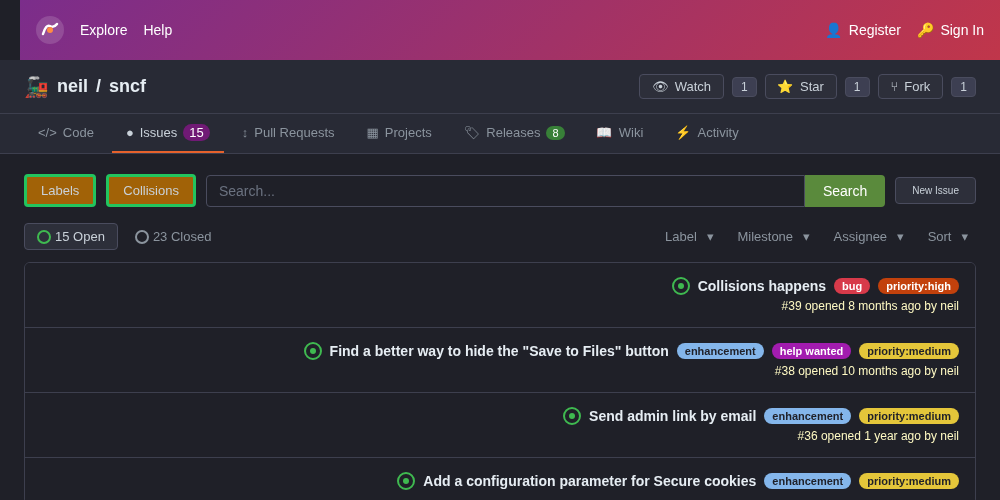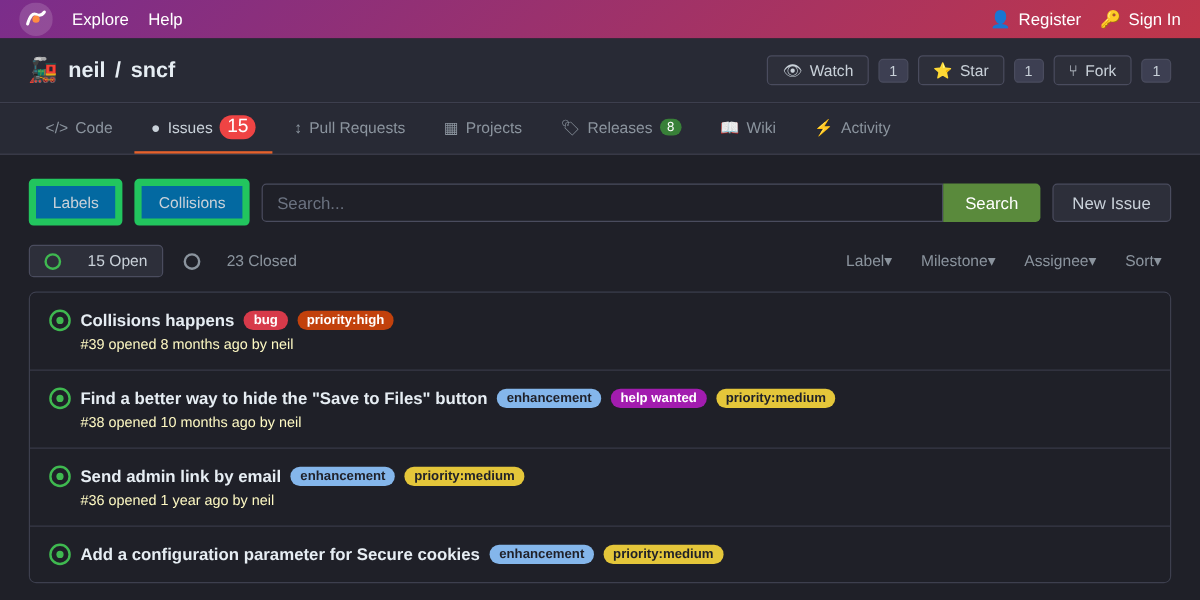--- a/index.html
+++ b/index.html
@@ -1,21 +1,21 @@
 <!DOCTYPE html>
 <html><head>
   <meta charset="utf-8">
   <style>
     * { box-sizing: border-box; margin: 0; padding: 0; }
     body { font-family: -apple-system, BlinkMacSystemFont, 'Segoe UI', sans-serif; background: #1f2028; color: #c9d1d9; font-size: 14px; }
 
     
     .topnav {
       background: linear-gradient(135deg, #7b2d8b 0%, #c0364a 100%);
-      display: flex; align-items: center; padding: 0 16px; height: 32px;
+      display: flex; align-items: center; padding: 0 16px; height: 60px; margin-left: 20px;
     }
     .topnav-logo { width: 28px; height: 28px; margin-right: 16px; }
     .topnav-logo svg { width: 100%; height: 100%; }
     .topnav-link { color: #fff; text-decoration: none; margin-right: 16px; font-size: 14px; }
     .topnav-right { margin-left: auto; display: flex; align-items: center; gap: 16px; }
     .topnav-btn { color: #fff; background: none; border: none; cursor: pointer; font-size: 14px; display: flex; align-items: center; gap: 6px; }
 
     
     .repo-header {
       background: #282a35; border-bottom: 1px solid #3d3f4e; padding: 14px 24px;
@@ -39,76 +39,76 @@
       background: #282a35; border-bottom: 1px solid #3d3f4e;
       padding: 0 24px; display: flex; align-items: center; gap: 4px;
     }
     .tab {
       padding: 10px 14px; color: #8b949e; text-decoration: none; font-size: 13px;
       border-bottom: 2px solid transparent; display: flex; align-items: center; gap: 6px;
       cursor: pointer; background: none; border-top: none; border-left: none; border-right: none;
     }
     .tab.active { color: #c9d1d9; border-bottom: 2px solid #e6622c; }
     .tab-badge {
-      background: #ef4444; color: #fff; border-radius: 10px;
-      padding: 1px 6px; font-size: 16px;
+      background: #701a75; color: #fff; border-radius: 10px;
+      padding: 1px 6px; font-size: 13px;
     }
     .tab-badge-green {
       background: #388038; color: #fff; border-radius: 10px;
       padding: 1px 6px; font-size: 11px;
     }
 
     
     .content { padding: 20px 24px; }
 
     
     .filter-bar { display: flex; align-items: center; gap: 10px; margin-bottom: 16px; }
     .filter-btn {
-      background: #0369a1; border: 6px solid #22c55e; color: #c9d1d9;
+      background: #a16207; border: 3px solid #22c55e; color: #c9d1d9;
       padding: 6px 14px; border-radius: 4px; cursor: pointer; font-size: 13px;
     }
     .search-container { flex: 1; display: flex; gap: 0; }
     .search-input {
       flex: 1; background: #1f2028; border: 1px solid #4a4c5e; color: #c9d1d9;
       padding: 7px 12px; border-radius: 4px 0 0 4px; font-size: 14px; outline: none;
     }
     .search-input::placeholder { color: #6b7280; }
     .search-btn {
       background: #5a8a3c; border: none; color: #fff;
       padding: 7px 18px; border-radius: 0 4px 4px 0; cursor: pointer; font-size: 14px;
     }
     .new-issue-btn {
       background: #2d2f3a; border: 1px solid #4a4c5e; color: #c9d1d9;
-      padding: 7px 16px; border-radius: 4px; cursor: pointer; font-size: 14px;
+      padding: 7px 16px; border-radius: 4px; cursor: pointer; font-size: 10px;
       white-space: nowrap;
     }
 
     
     .status-bar { display: flex; align-items: center; justify-content: space-between; margin-bottom: 12px; }
     .status-toggles { display: flex; gap: 4px; }
     .status-btn {
       background: none; border: 1px solid transparent; color: #8b949e;
       padding: 5px 12px; border-radius: 4px; cursor: pointer; font-size: 13px;
-      display: flex; align-items: flex-end; gap: 22px;
+      display: flex; align-items: flex-end; gap: 4px;
     }
     .status-btn.active { color: #c9d1d9; border: 1px solid #4a4c5e; background: #2d2f3a; }
     .status-circle { width: 14px; height: 14px; border-radius: 50%; border: 2px solid; display: inline-block; }
     .status-circle.open { border-color: #3fb950; }
     .status-circle.closed { border-color: #8b949e; }
     .filter-dropdowns { display: flex; gap: 8px; }
     .filter-dropdown {
       background: none; border: none; color: #8b949e; cursor: pointer; font-size: 13px;
-      padding: 5px 8px; display: flex; align-items: center; gap: 0;
+      padding: 5px 8px; display: flex; align-items: center; gap: 10px;
     }
 
     
     .issues-list { border: 1px solid #3d3f4e; border-radius: 6px; overflow: hidden; }
     .issue-item {
       padding: 14px 16px; border-bottom: 1px solid #3d3f4e; background: #1f2028;
-      display: flex; flex-direction: column; gap: 4px;
+      display: flex; flex-direction: column; gap: 4px; align-items: flex-end;
     }
     .issue-item:last-child { border-bottom: none; }
     .issue-title-row { display: flex; align-items: center; gap: 8px; flex-wrap: wrap; }
     .issue-open-icon {
       width: 18px; height: 18px; border-radius: 50%; border: 2px solid #3fb950;
       flex-shrink: 0; display: flex; align-items: center; justify-content: center;
     }
     .issue-open-icon::after {
       content: ''; width: 6px; height: 6px; border-radius: 50%; background: #3fb950;
     }

